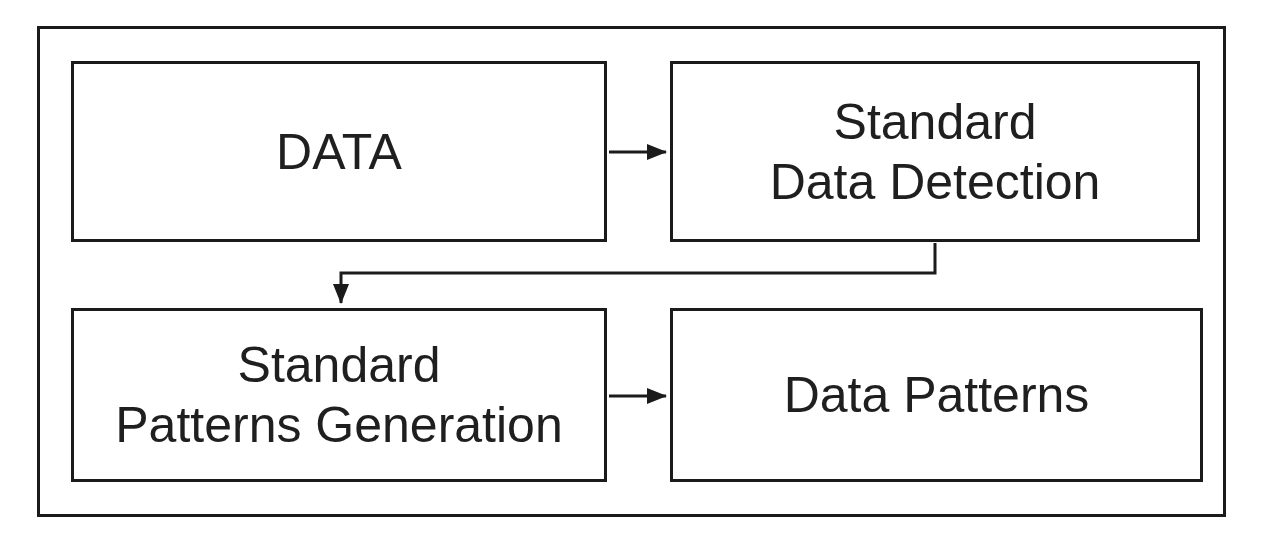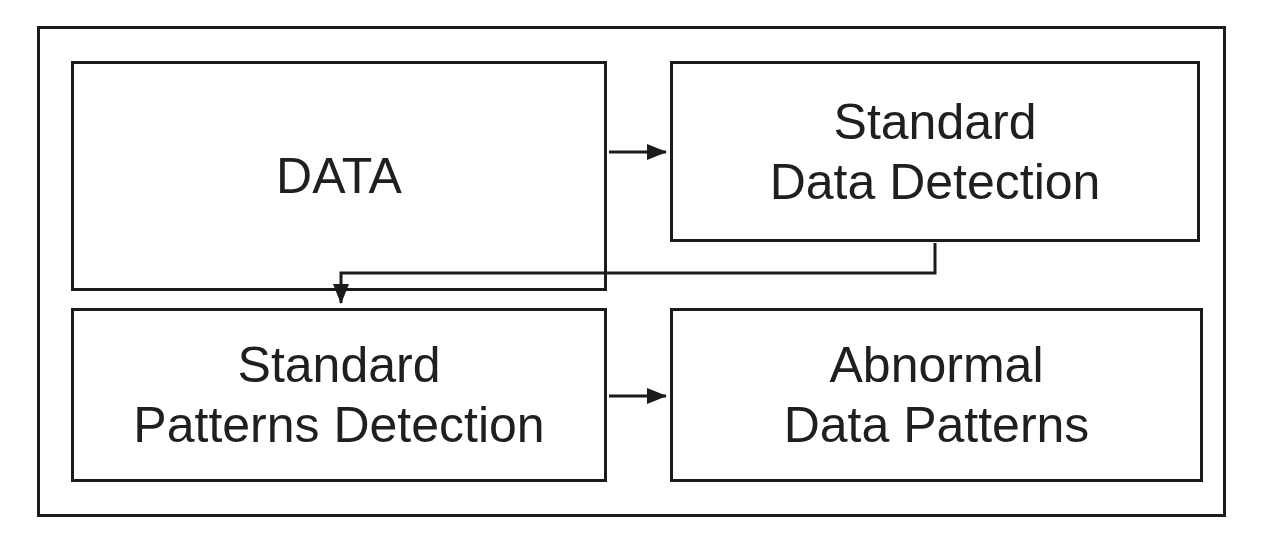--- a/index.html
+++ b/index.html
@@ -34,21 +34,21 @@
     flex-direction: column;
     align-items: center;
     justify-content: center;
     text-align: center;
     color: #1f1f1f;
     font-size: 50px;
     line-height: 60px;
     font-weight: 400;
   }
   .node-data-rearrange {
-    left: 71px; top: 61px; width: 536px; height: 230px; gap: 25px;
+    left: 71px; top: 61px; width: 536px; height: 181px; gap: 25px;
   }
   .node-standard-data-extraction {
     left: 670px; top: 61px; width: 530px; height: 181px;
   }
   .node-standard-patterns-generation {
     left: 71px; top: 308px; width: 536px; height: 174px;
   }
   .node-abnormal-data-detection {
     left: 670px; top: 308px; width: 533px; height: 174px;
   }
@@ -72,25 +72,24 @@
     <span>DATA</span>
   </div>
 
   <div class="node node-standard-data-extraction">
     <span>Standard</span>
     <span>Data Detection</span>
   </div>
 
   <div class="node node-standard-patterns-generation">
     <span>Standard</span>
-    <span>Patterns Detection</span>
+    <span>Patterns Generation</span>
   </div>
 
   <div class="node node-abnormal-data-detection">
-    <span>Abnormal</span>
     <span>Data Patterns</span>
   </div>
 
   <svg class="connector-layer" width="1264" height="549" viewBox="0 0 1264 549" xmlns="http://www.w3.org/2000/svg">
     <defs>
       <marker id="arrowhead" markerUnits="userSpaceOnUse" markerWidth="22" markerHeight="18" refX="19" refY="8" orient="auto">
         <path d="M0,0 L20,8 L0,16 Z" fill="#1b1b1b"></path>
       </marker>
     </defs>
 

